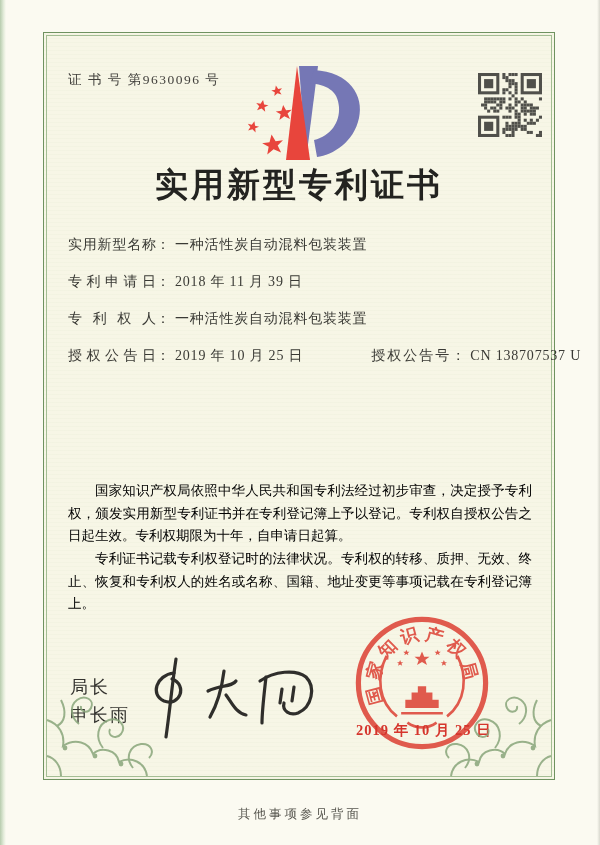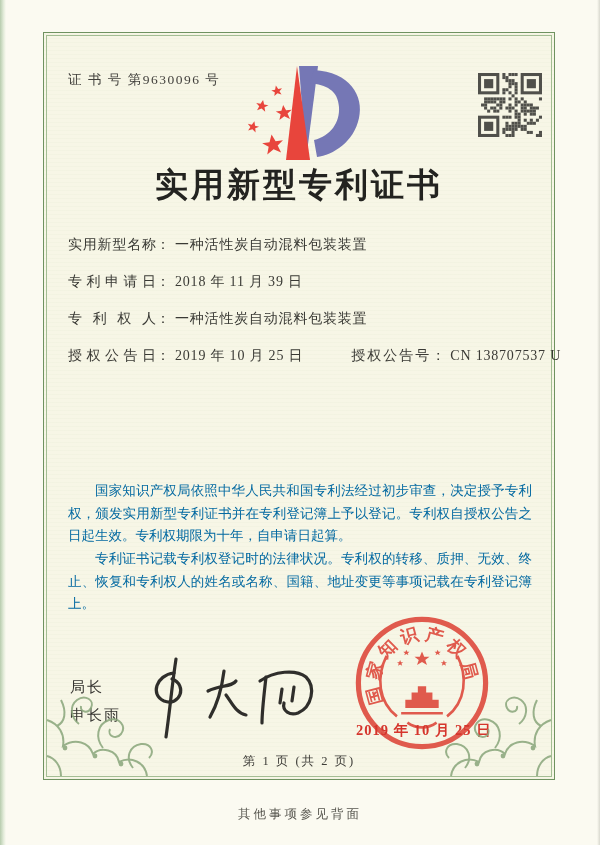--- a/index.html
+++ b/index.html
@@ -28,27 +28,27 @@
   .title{position:absolute;left:0;right:0;top:130px;text-align:center;
     font-size:33px;font-weight:600;letter-spacing:3px;color:#232320;}
 
   .fields{position:absolute;left:24px;right:22px;top:203px;
     font-size:14px;color:#3a3a35;}
   .row{margin-bottom:19px;height:18px;white-space:nowrap;}
   .lbl{display:inline-block;width:88px;text-align:justify;text-align-last:justify;vertical-align:top;font-family:Liberation Serif, serif;}
   .colon{margin-right:5px;}
   .val{letter-spacing:.8px;}
   .grant-second{margin-left:48px;}
-  .grant-second .lbl{width:auto;letter-spacing:2px;}
+  .grant-second .lbl{width:auto;letter-spacing:2px;margin-left:20px;}
 
   .paras{position:absolute;left:24px;right:22px;top:447px;
-    font-size:13.5px;line-height:1.68;color:#0369a1;text-align:justify;}
+    font-size:13.5px;line-height:1.68;color:#000000;text-align:justify;}
   .paras p{margin:0;text-indent:2em;}
 
-  .officer{position:absolute;left:26px;top:640px;font-size:15px;
+  .officer{position:absolute;left:26px;top:640px;font-size:18px;
     color:#34332f;line-height:28px;letter-spacing:2px;}
 
   .sig{position:absolute;left:92px;top:616px;width:210px;height:100px;}
 
   .seal{position:absolute;left:305px;top:577px;width:146px;height:146px;opacity:.87;}
   .seal-date{position:absolute;left:312px;top:688px;width:180px;
     color:#d5352c;font-size:14.5px;font-weight:600;letter-spacing:1px;}
 
   .page-no{position:absolute;left:0;right:0;bottom:9px;text-align:center;
     font-size:12.5px;color:#3e3d38;letter-spacing:2px;}
@@ -314,16 +314,15 @@
       <path d="M88,106 C80,96 84,84 96,82 C106,81 110,90 104,96"></path>
       <path d="M2,94 C10,96 16,104 16,114"></path>
     </g>
     <g fill="currentColor">
       <circle cx="20" cy="86" r="2.4"></circle>
         <circle cx="50" cy="94" r="2.4"></circle>
         <circle cx="76" cy="102" r="2.4"></circle>
     </g>
   </svg>
 
-  <div class="page-no">第 1 页 (共 2 页)</div>
 </div>
 
 <div class="back-note">其他事项参见背面</div>
 
 </body></html>

